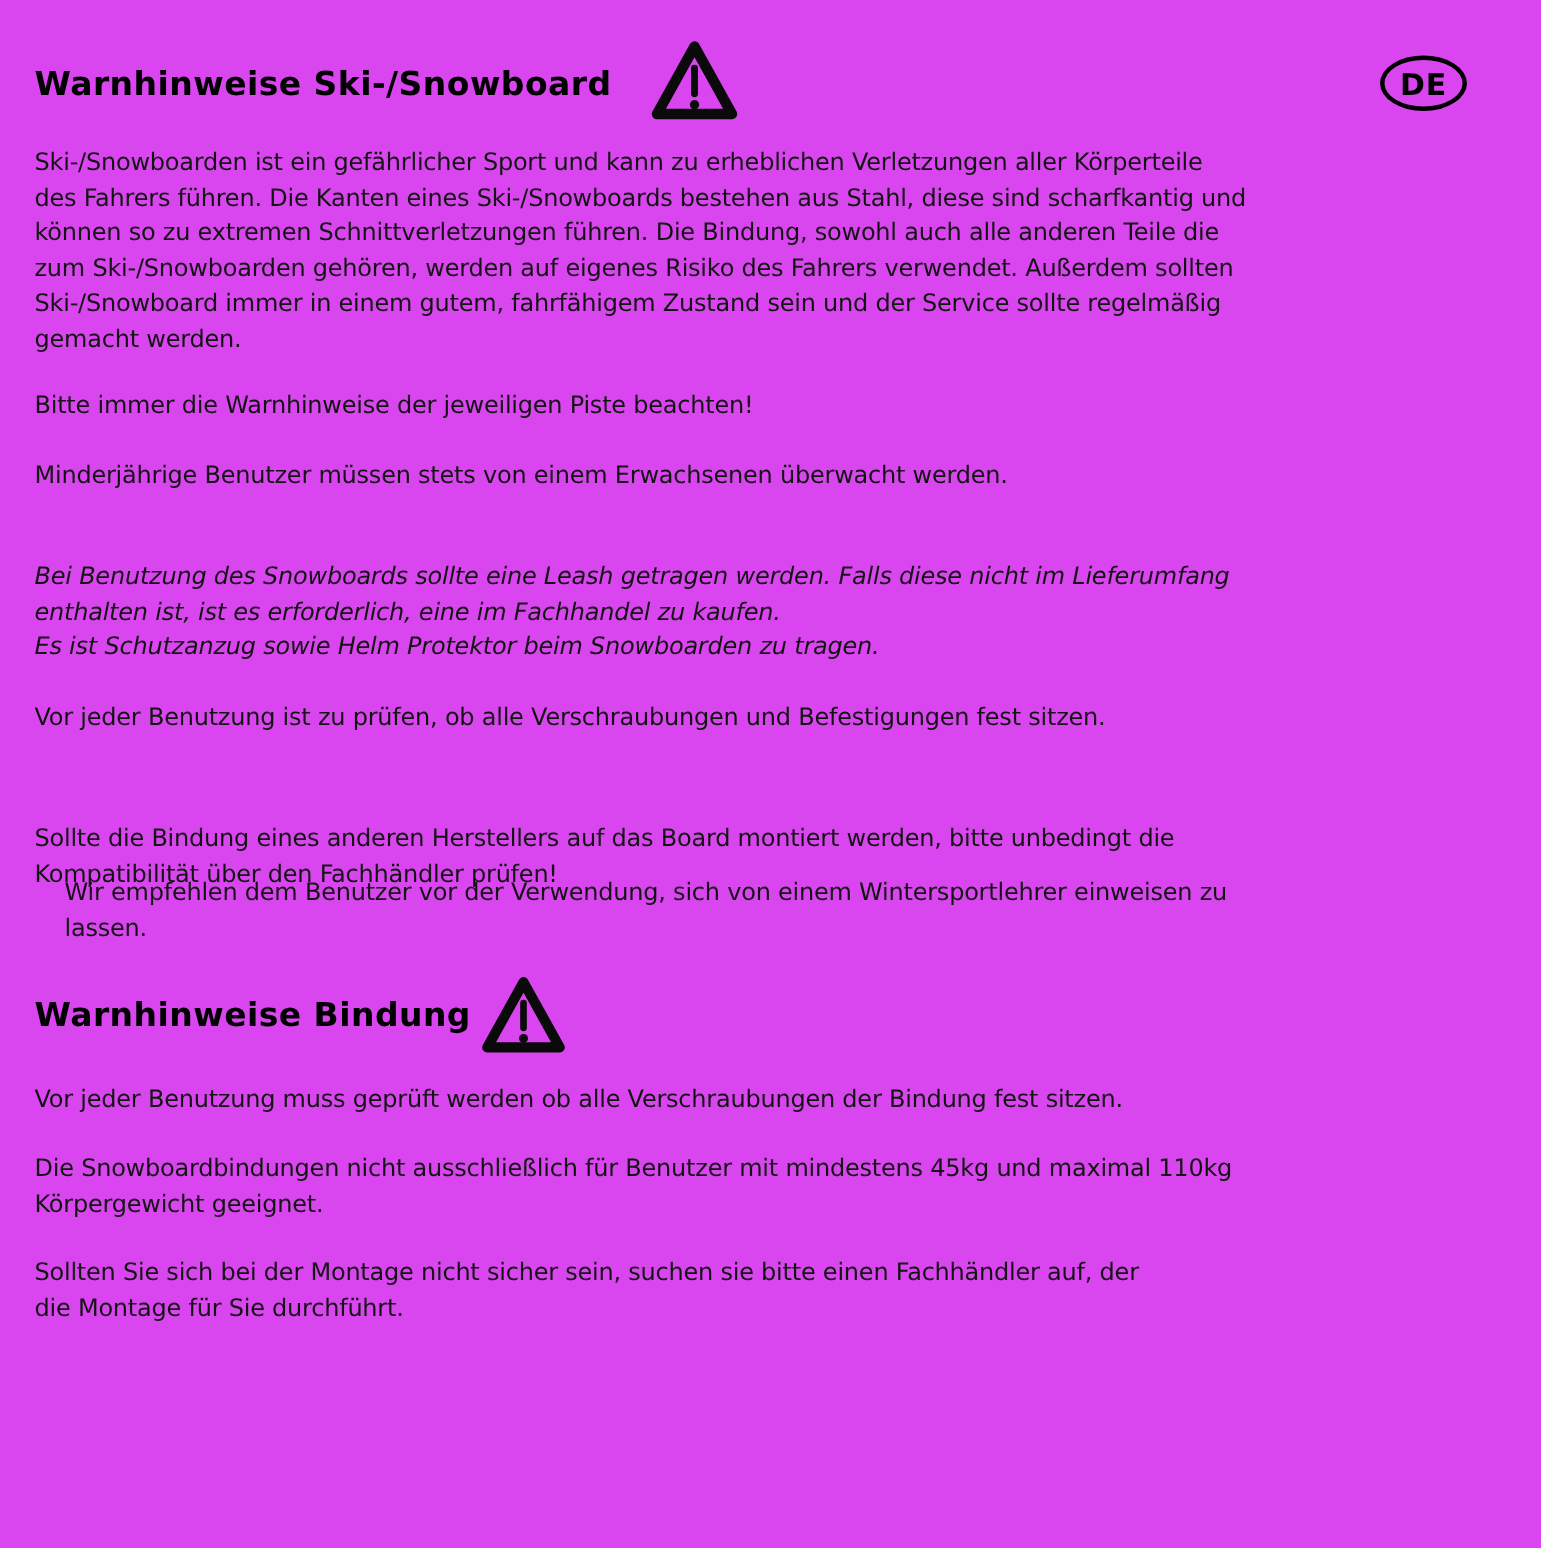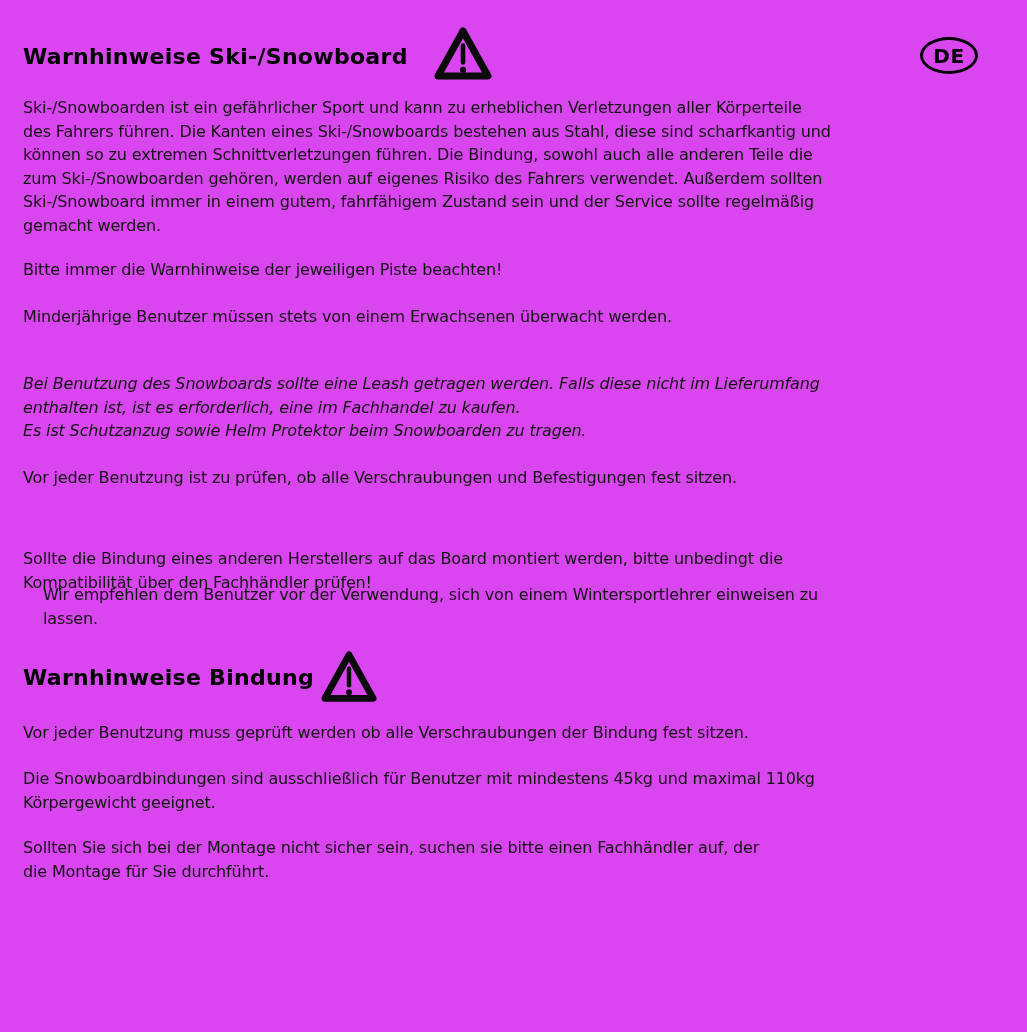--- a/index.html
+++ b/index.html
@@ -90,18 +90,18 @@
 
   <h2 class="heading" style="top:665px;">Warnhinweise Bindung</h2>
 
   <svg class="warn-icon" style="left:320px; top:648px;" width="58" height="59" viewBox="0 0 60 57" aria-hidden="true">
     <path d="M30 5 L55 50 L5 50 Z" fill="none" stroke="#0a0a0a" stroke-width="7" stroke-linejoin="round"></path>
     <path d="M30 19.5 L30 36.5" stroke="#0a0a0a" stroke-width="4.6" stroke-linecap="round"></path>
     <circle cx="30" cy="43.8" r="3.1" fill="#0a0a0a"></circle>
   </svg>
 
   <p class="para" style="top:721px;">Vor jeder Benutzung muss geprüft werden ob alle Verschraubungen der Bindung fest sitzen.</p>
-  <p class="para" style="top:767px;">Die Snowboardbindungen sind ausschließlich für Benutzer mit mindestens 45kg und maximal 110kg
+  <p class="para" style="top:767px;">Die Snowboardbindungen nicht ausschließlich für Benutzer mit mindestens 45kg und maximal 110kg
 Körpergewicht geeignet.</p>
   <p class="para" style="top:836px;">Sollten Sie sich bei der Montage nicht sicher sein, suchen sie bitte einen Fachhändler auf, der
 die Montage für Sie durchführt.</p>
 
 </div>
 
 </body></html>

